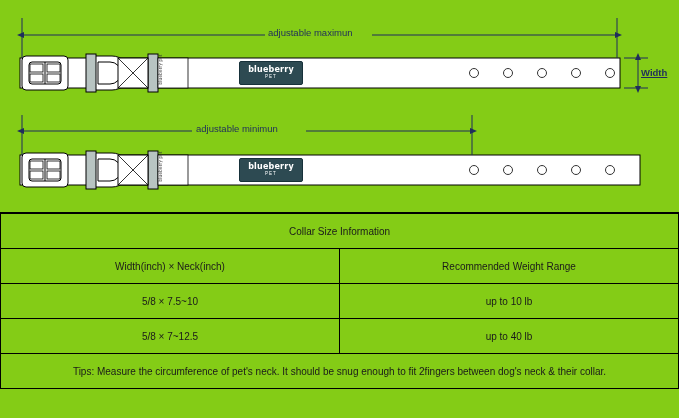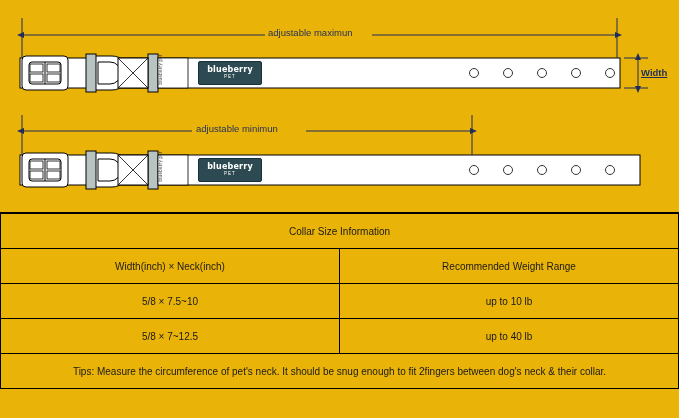--- a/index.html
+++ b/index.html
@@ -8,21 +8,21 @@
     background: #ffffff;
   }
   body {
     font-family: "Liberation Sans", sans-serif;
     color: #1a1a1a;
   }
   #page {
     position: relative;
     width: 679px;
     height: 418px;
-    background: #eab308;
+    background: #84cc16;
     overflow: hidden;
     box-sizing: border-box;
   }
 
   
   #diagram {
     position: relative;
     width: 679px;
     height: 212px;
   }
@@ -55,20 +55,21 @@
 
   .brand-tag {
     position: absolute;
     background: #2d4a52;
     border: 1px solid #17313a;
     border-radius: 2px;
     text-align: center;
     color: #ffffff;
     line-height: 1;
     box-sizing: border-box;
+    margin-left: 41px;
   }
   .brand-tag .brand-name {
     display: block;
     font-family: "DejaVu Sans", sans-serif;
     font-size: 8px;
     font-weight: bold;
     letter-spacing: 0.2px;
     margin-top: 4px;
   }
   .brand-tag .brand-sub {

